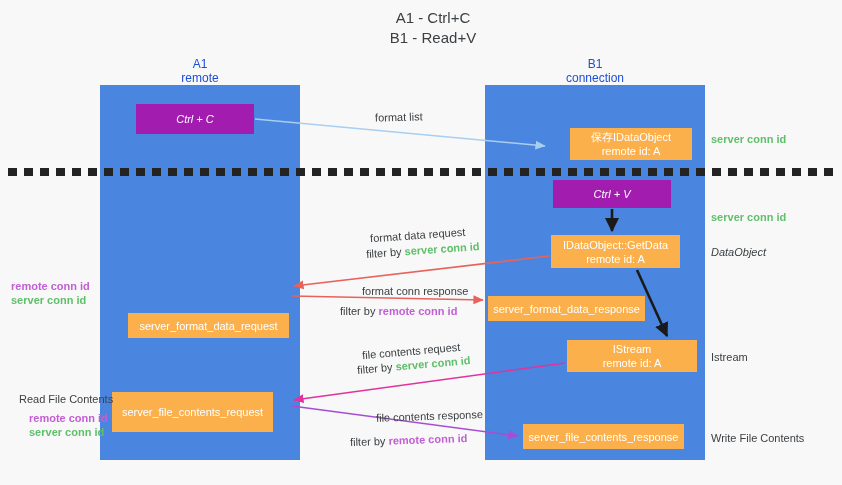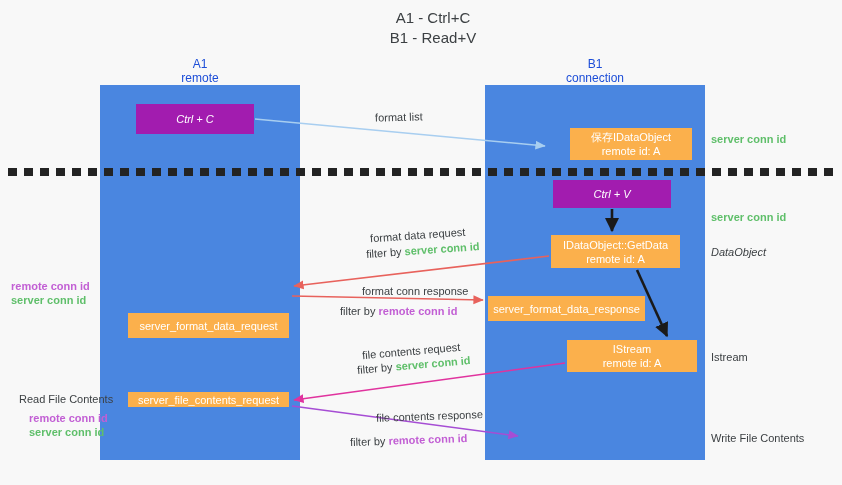--- a/index.html
+++ b/index.html
@@ -80,21 +80,21 @@
   .node .line2 { display: block; }
 
   #node-ctrl-c      { top: 104px; left: 136px; width: 118px; height: 30px; }
   #node-save-ido    { top: 128px; left: 570px; width: 122px; height: 32px; }
   #node-ctrl-v      { top: 180px; left: 553px; width: 118px; height: 28px; }
   #node-getdata     { top: 235px; left: 551px; width: 129px; height: 33px; }
   #node-istream     { top: 340px; left: 567px; width: 130px; height: 32px; }
 
   #node-fmt-req     { top: 277px; left: 128px; width: 161px; height: 25px; margin-top: 36px; }
   #node-fmt-resp    { top: 288px; left: 488px; width: 157px; height: 25px; margin-top: 8px; }
-  #node-file-req    { top: 392px; left: 128px; width: 161px; height: 15px; }
+  #node-file-req    { top: 392px; left: 112px; width: 161px; height: 40px; }
   #node-file-resp   { top: 424px; left: 523px; width: 161px; height: 25px; }
 
   
   .edge-label {
     font-size: 11px;
     line-height: 15px;
     color: #3c4043;
     white-space: nowrap;
   }
   .clr-server { color: #5fbf6a; font-weight: bold; }
@@ -216,20 +216,23 @@
     <span>IDataObject::GetData</span>
     <span class="line2">remote id: A</span>
   </div>
   <div class="abs node orange" id="node-fmt-resp">
     <span>server_format_data_response</span>
   </div>
   <div class="abs node orange" id="node-istream">
     <span>IStream</span>
     <span class="line2">remote id: A</span>
   </div>
+  <div class="abs node orange" id="node-file-resp">
+    <span>server_file_contents_response</span>
+  </div>
 
   <div class="abs edge-label" id="lbl-format-list">format list</div>
 
   <div class="abs edge-label" id="lbl-fmt-req">format data request</div>
   <div class="abs edge-label" id="lbl-fmt-req2">
     <span>filter by </span><span class="clr-server">server conn id</span>
   </div>
 
   <div class="abs edge-label" id="lbl-fmt-resp">format conn response</div>
   <div class="abs edge-label" id="lbl-fmt-resp2">

